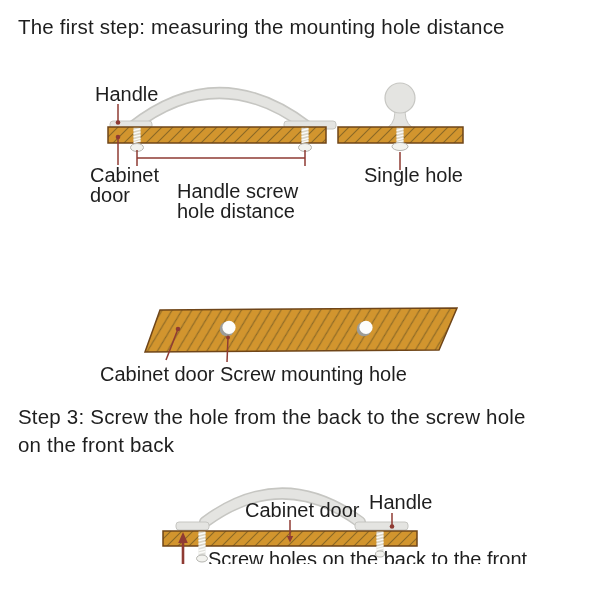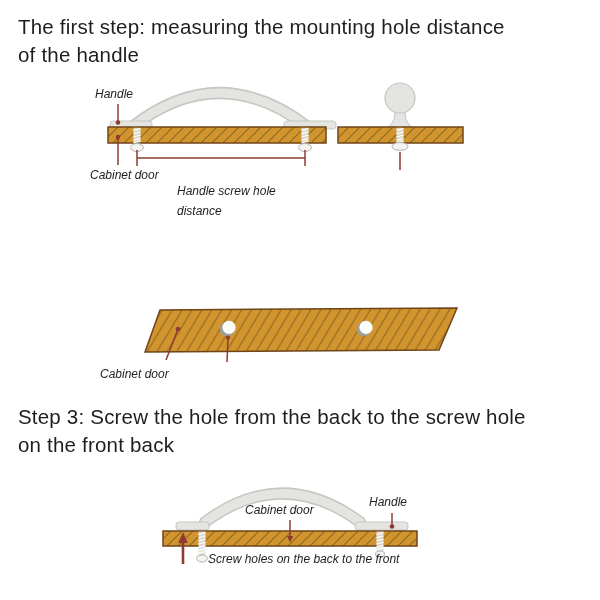--- a/index.html
+++ b/index.html
@@ -6,31 +6,30 @@
     --wood:#D2952E; --wood_border:#6F4518; --hatch:#8A6825;
     --handle:#E4E4E1; --handle_border:#C6C6C2; --arrow:#8F3B33; --text:#1E1E1E;
   }
   html,body{margin:0;padding:0;background:#fff;}
   #page{
     position:relative;width:600px;height:564px;background:#ffffff;overflow:hidden;
     font-family:"Liberation Sans","DejaVu Sans",sans-serif;color:var(--text);
   }
   .heading{position:absolute;left:18px;font-size:20.5px;line-height:28px;letter-spacing:.2px;color:var(--text);}
   .heading span{display:block;white-space:nowrap;}
-  .lbl{position:absolute;font-size:12px;line-height:20px;color:var(--text);font-style:italic;}
+  .lbl{position:absolute;font-size:20px;line-height:20px;color:var(--text);}
   svg{position:absolute;left:0;}
 </style>
 </head>
 <body>
 
 <div id="page">
 
   <div class="heading" style="top:13px">
     <span>The first step: measuring the mounting hole distance</span>
-    <span>of the handle</span>
   </div>
 
   <svg width="600" height="130" style="top:80px" xmlns="http://www.w3.org/2000/svg">
     <defs>
       <pattern id="hatch1" width="11" height="11" patternUnits="userSpaceOnUse">
         <rect width="11" height="11" style="fill:var(--wood)"></rect>
         <path d="M-3,3 L3,-3 M0,11 L11,0 M8,14 L14,8" style="stroke:var(--hatch)" stroke-width="1.1" fill="none"></path>
       </pattern>
     </defs>
 
@@ -78,20 +77,21 @@
       <path d="M118,57 V85" style="stroke:var(--arrow)" stroke-width="1.5"></path>
     </g>
     <g>
       <path d="M400,72 V90" style="stroke:var(--arrow)" stroke-width="1.5"></path>
     </g>
   </svg>
 
   <div class="lbl" style="left:95px;top:84px">Handle</div>
   <div class="lbl" style="left:90px;top:165px;width:76px">Cabinet door</div>
   <div class="lbl" style="left:177px;top:181px;width:122px">Handle screw hole distance</div>
+  <div class="lbl" style="left:364px;top:165px">Single hole</div>
 
 
   <svg width="600" height="92" style="top:300px" xmlns="http://www.w3.org/2000/svg">
     <defs>
       <pattern id="hatch2" width="12" height="12" patternUnits="userSpaceOnUse" patternTransform="rotate(-14)">
         <rect width="12" height="12" style="fill:var(--wood)"></rect>
         <path d="M-3,3 L3,-3 M0,12 L12,0 M9,15 L15,9" style="stroke:var(--hatch)" stroke-width="1.1" fill="none"></path>
       </pattern>
     </defs>
     <polygon points="160,10 457,8 439,50 145,52" fill="url(#hatch2)" style="stroke:var(--wood_border)" stroke-width="1.5"></polygon>
@@ -107,20 +107,21 @@
       <circle cx="178" cy="29" r="2.3" style="fill:var(--arrow)"></circle>
       <path d="M178,29 L166,60" style="stroke:var(--arrow)" stroke-width="1.5" fill="none"></path>
     </g>
     <g>
       <circle cx="228" cy="37.5" r="2" style="fill:var(--arrow)"></circle>
       <path d="M228,37.5 L227,62" style="stroke:var(--arrow)" stroke-width="1.5" fill="none"></path>
     </g>
   </svg>
 
   <div class="lbl" style="left:100px;top:364px">Cabinet door</div>
+  <div class="lbl" style="left:220px;top:364px">Screw mounting hole</div>
 
   <div class="heading" style="top:403px">
     <span>Step 3: Screw the hole from the back to the screw hole</span>
     <span>on the front back</span>
   </div>
 
   <svg width="600" height="100" style="top:482px" xmlns="http://www.w3.org/2000/svg">
     <defs>
       <pattern id="hatch3" width="11" height="11" patternUnits="userSpaceOnUse">
         <rect width="11" height="11" style="fill:var(--wood)"></rect>

